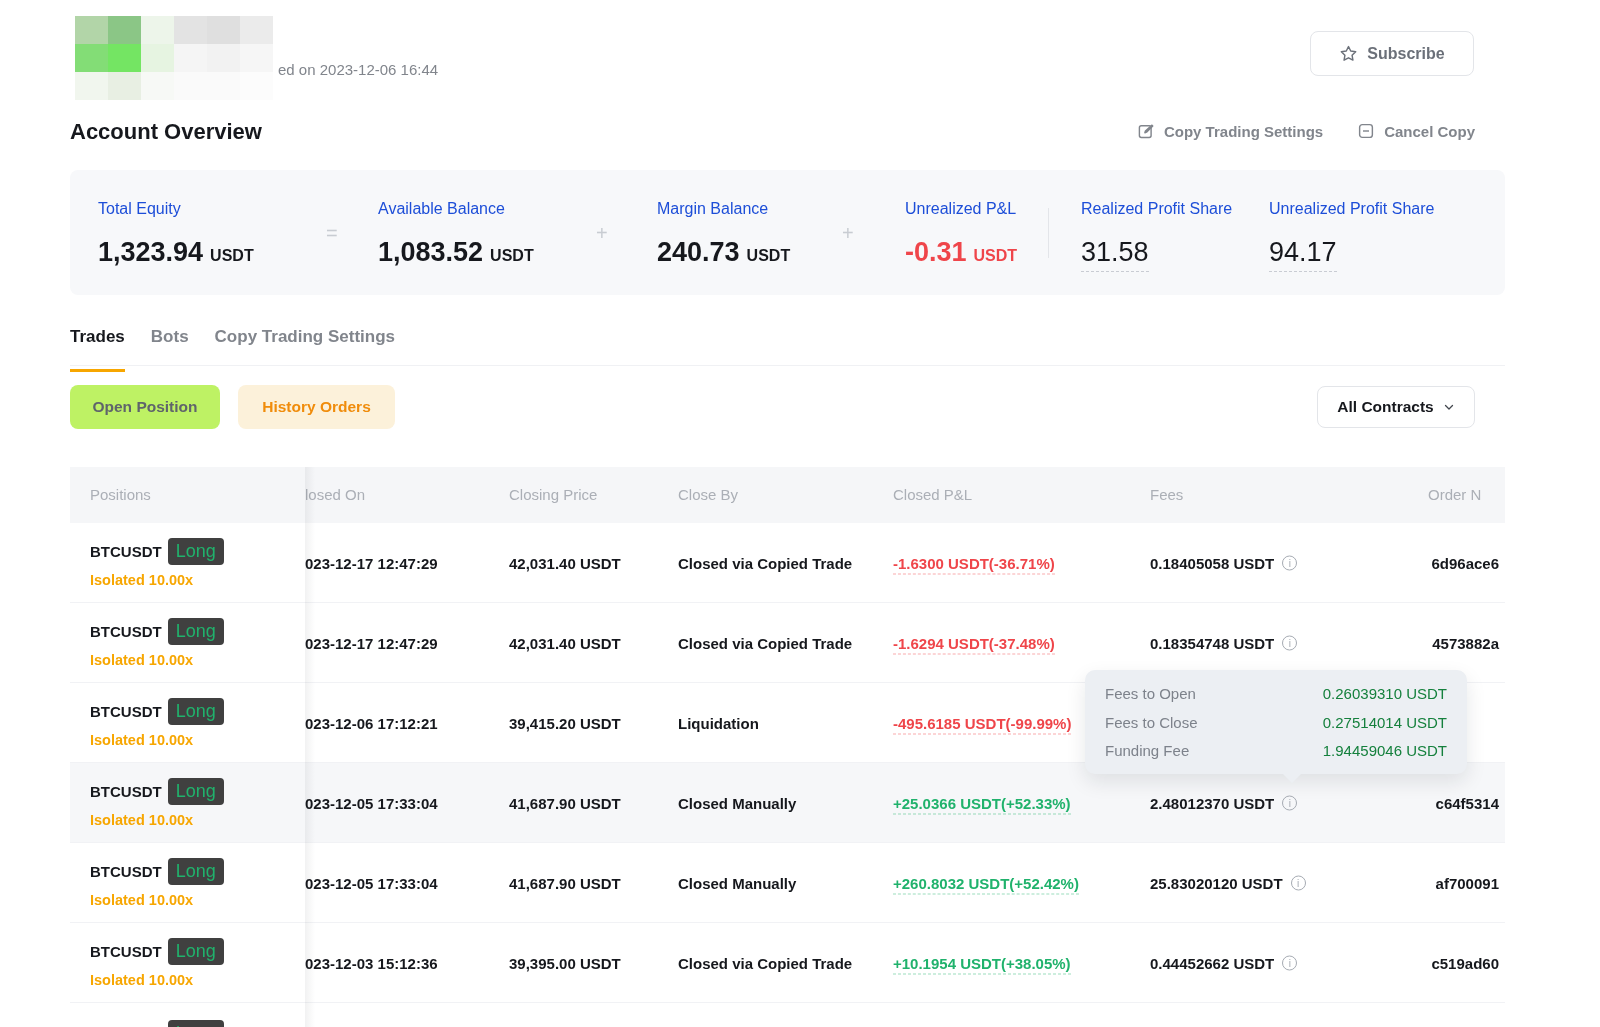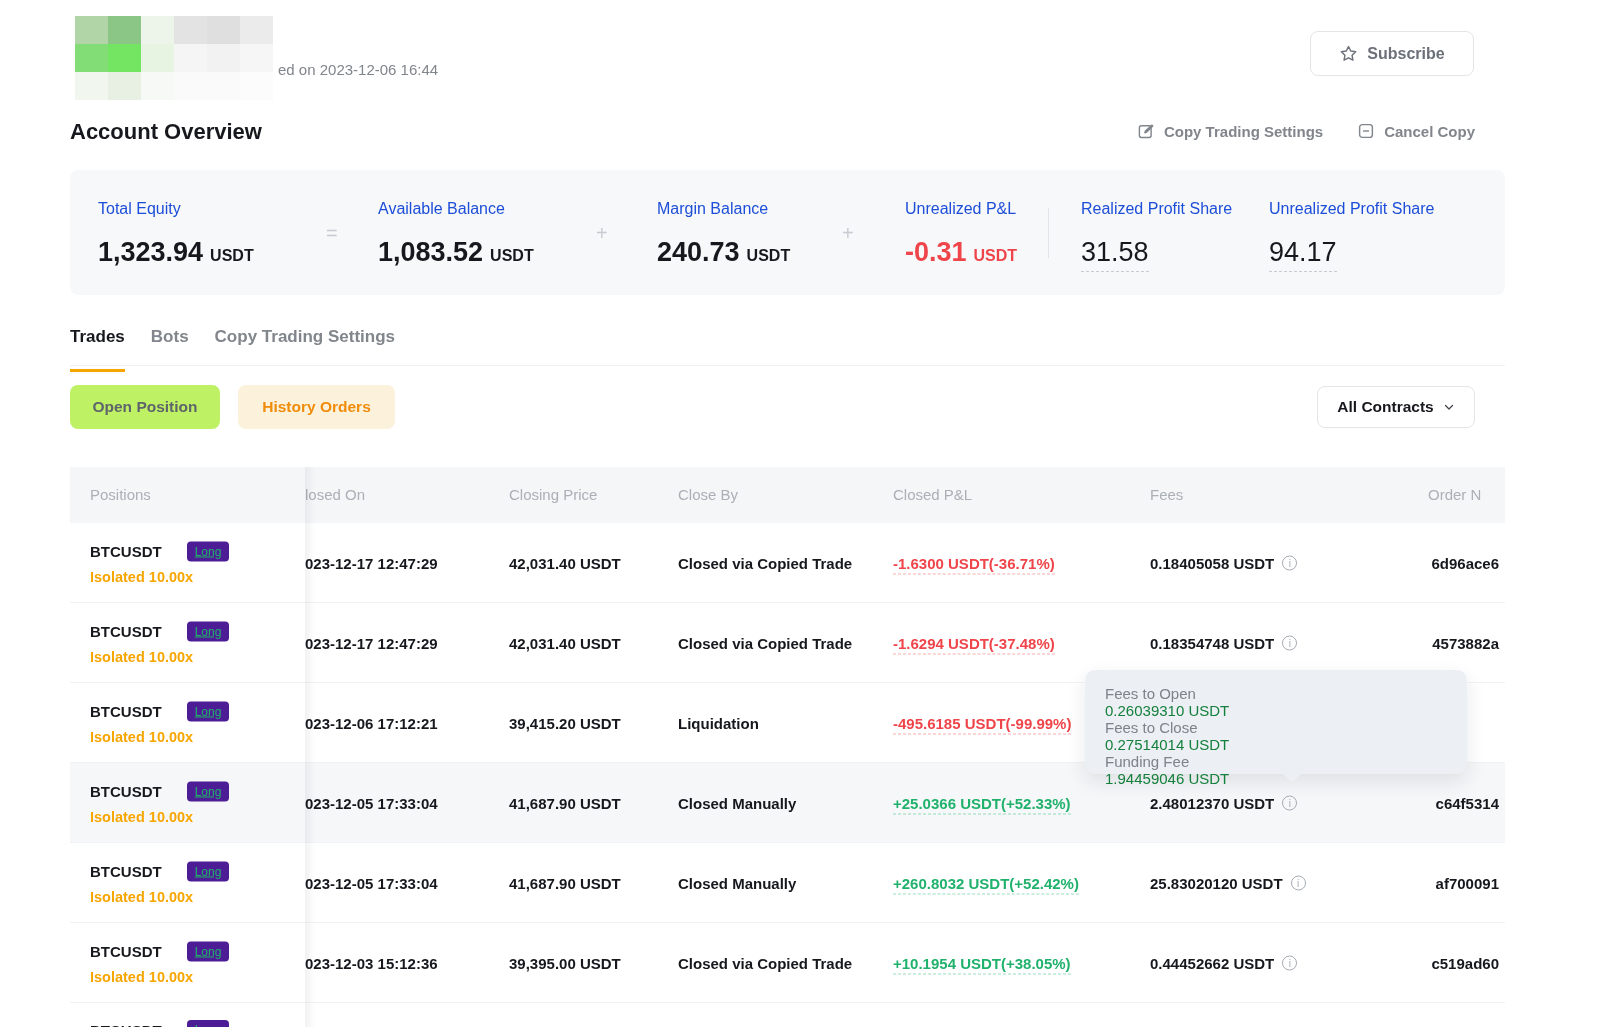--- a/index.html
+++ b/index.html
@@ -59,39 +59,39 @@
   .trow.partial { height:24px; border-bottom:none; overflow:hidden; }
   .cell { position:absolute; top:50%; transform:translateY(-50%); white-space:nowrap; font-size:15px; font-weight:700; color:#16181d; }
   .c-pos   { left:20px; }
   .c-date  { left:235px; }
   .c-price { left:439px; }
   .c-closeby { left:608px; }
   .c-pnl   { left:823px; font-weight:700; }
   .c-fees  { left:1080px; display:flex; align-items:center; gap:8px; }
   .c-order { right:6px;text-align:right; }
   .trow.partial .c-pos { top:17px; transform:none; }
-  .sym-line { display:flex; align-items:center; gap:25px; }
+  .sym-line { display:flex; align-items:center; gap:6px; }
   .sym { font-size:15px; font-weight:700; }
-  .badge { font-size:12px; font-weight:400; color:#20b26c; background:#4c1d95; border-radius:4px; padding:3px 8px;text-decoration:underline; }
+  .badge { font-size:18px; font-weight:400; color:#20b26c; background:#404040; border-radius:4px; padding:3px 8px; }
   .margin-line { margin-top:7px; font-size:14.5px; font-weight:700; color:#f7a600; }
   .pnl.neg { color:#ef454a; border-bottom:1px dashed rgba(239,69,74,.45); padding-bottom:2px; }
   .pnl.pos { color:#20b26c; border-bottom:1px dashed rgba(32,178,108,.45); padding-bottom:2px; }
   .info-icon { width:15px; height:15px; border:1px solid #a6abb3; border-radius:50%; color:#a6abb3;
                display:inline-flex; align-items:center; justify-content:center;
                font-size:10px; font-weight:400; font-style:normal; cursor:pointer; flex:none; }
   .seam { position:absolute; left:305px; top:467px; width:10px; height:560px; z-index:3; pointer-events:none;
           background:linear-gradient(to right, rgba(23,28,38,0.06), rgba(23,28,38,0)); }
 
   
   .tooltip { position:absolute; left:1085px; top:670px; width:382px; height:104px; z-index:5;
              background:#eceff3; border-radius:10px; box-shadow:0 8px 20px rgba(20,25,35,0.10);
              padding:15px 20px; display:flex; flex-direction:column; justify-content:space-between; }
   .tooltip::after { content:""; position:absolute; top:100%; left:198px;
              border:9px solid transparent; border-top-color:#eceff3; }
-  .tip-row { display:flex; justify-content:space-between; font-size:15px;flex-direction:column; }
+  .tip-row { display:flex; justify-content:space-between; font-size:15px; }
   .tip-label { color:#7d828b; }
   .tip-value { color:#15803d; }
 
   svg { display:block; flex:none; }
 </style>
 </head>
 <body>
 
 <div id="app">
 

